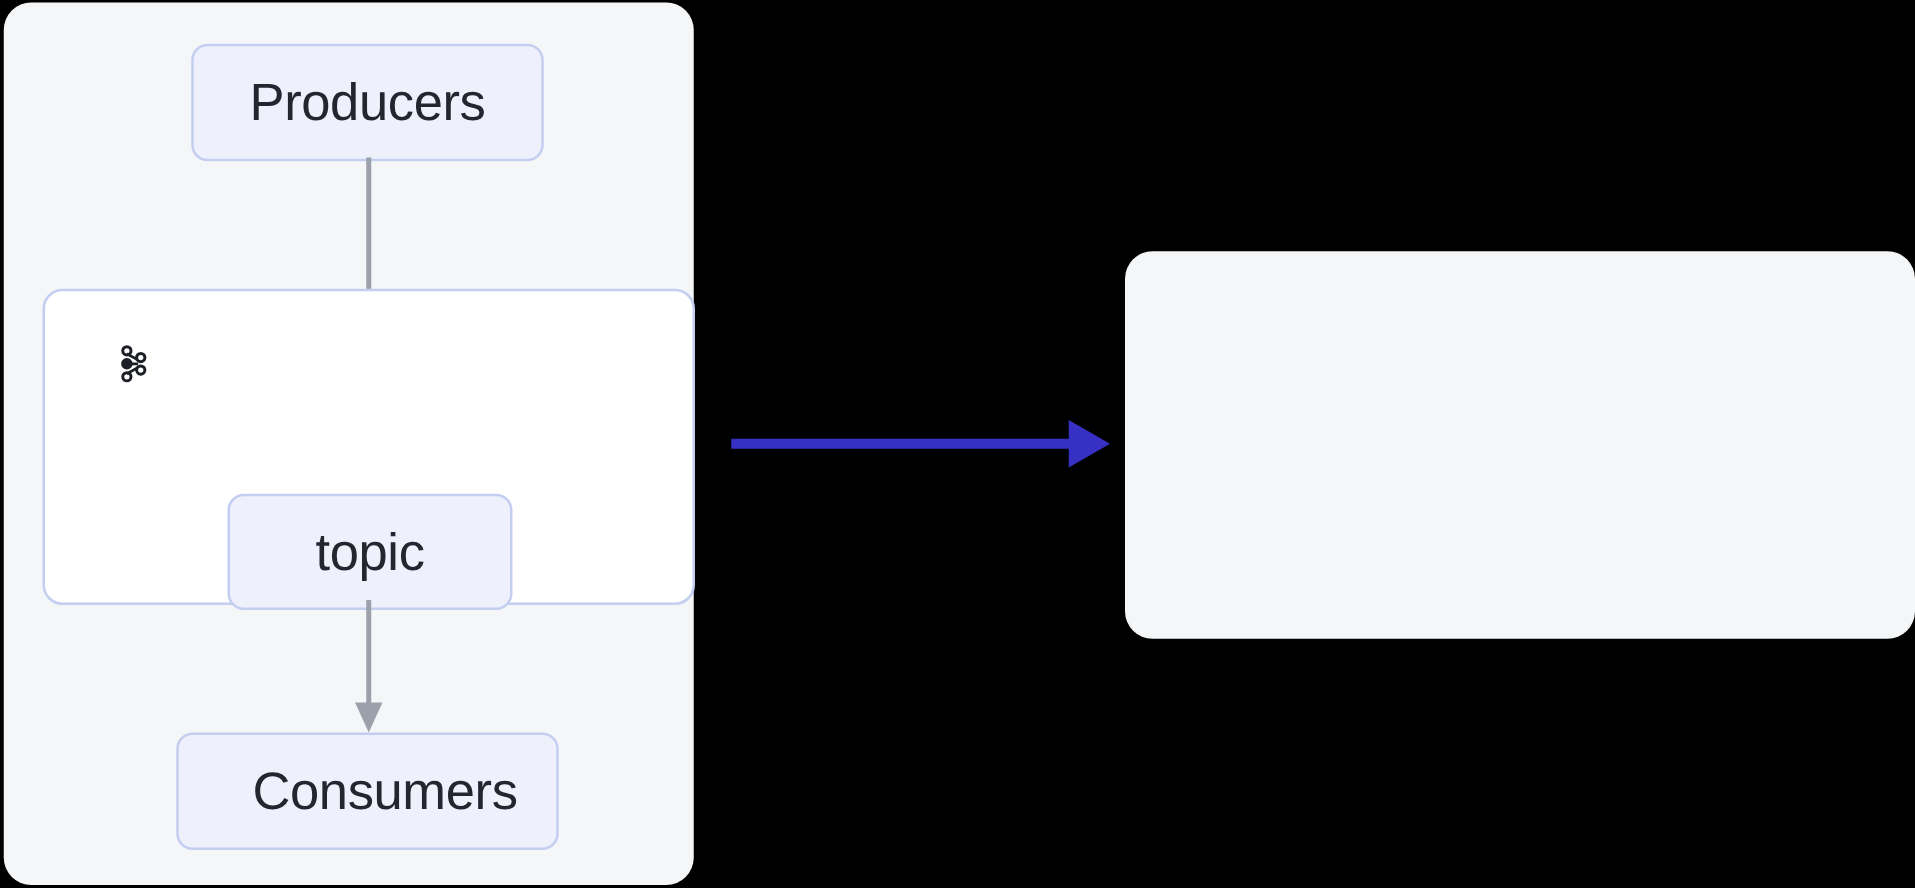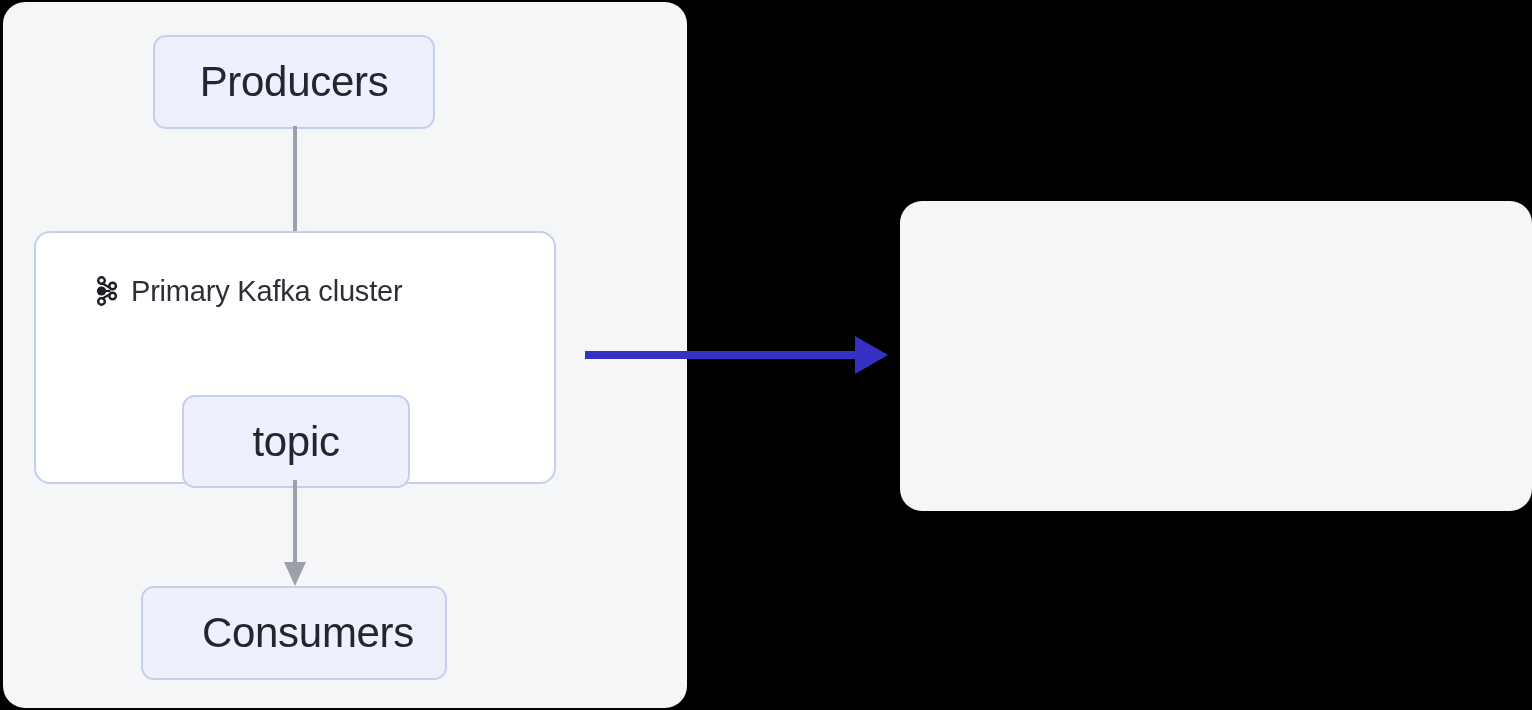--- a/index.html
+++ b/index.html
@@ -26,21 +26,21 @@
   .panel {
     position: absolute;
     background: #f5f6f8;
     border-radius: 22px;
     box-shadow: 0 3px 7px rgba(0,0,0,0.32);
     box-sizing: border-box;
   }
   #panel-primary {
     left: 3px;
     top: 2px;
-    width: 684px;
+    width: 552px;
     height: 706px;
     border-radius: 22px 22px 22px 22px;
   }
   #panel-secondary {
     left: 900px;
     top: 201px;
     width: 632px;
     height: 310px;
     border-radius: 22px;
   }
@@ -166,21 +166,20 @@
         <svg class="kafka-icon" viewBox="0 0 24 30">
           <line x1="7.5" y1="7" x2="15.5" y2="11.5" stroke="#1d1f26" stroke-width="2.2"></line>
           <line x1="7.5" y1="23" x2="15.5" y2="18.5" stroke="#1d1f26" stroke-width="2.2"></line>
           <line x1="7.5" y1="15" x2="16.5" y2="15" stroke="#1d1f26" stroke-width="2.2"></line>
           <circle cx="7.5" cy="15" r="4.6" fill="#1d1f26"></circle>
           <circle cx="7.5" cy="4.6" r="3.3" fill="none" stroke="#1d1f26" stroke-width="2.4"></circle>
           <circle cx="7.5" cy="25.4" r="3.3" fill="none" stroke="#1d1f26" stroke-width="2.4"></circle>
           <circle cx="18.6" cy="10" r="3.3" fill="none" stroke="#1d1f26" stroke-width="2.4"></circle>
           <circle cx="18.6" cy="20" r="3.3" fill="none" stroke="#1d1f26" stroke-width="2.4"></circle>
         </svg>
-        <span class="cluster-label">Primary Kafka cluster</span>
       </div>
 
       <div class="node" id="node-topic" style="left:146px; top:122px;margin-top:40px;">topic</div>
     </div>
 
     <svg class="arrow-svg" id="arrow-topic-consumers" viewBox="0 0 44 112">
       <line x1="22" y1="0" x2="22" y2="86" stroke="#9ca0ab" stroke-width="4"></line>
       <polygon points="22,106 11,82 33,82" fill="#9ca0ab"></polygon>
     </svg>
 

